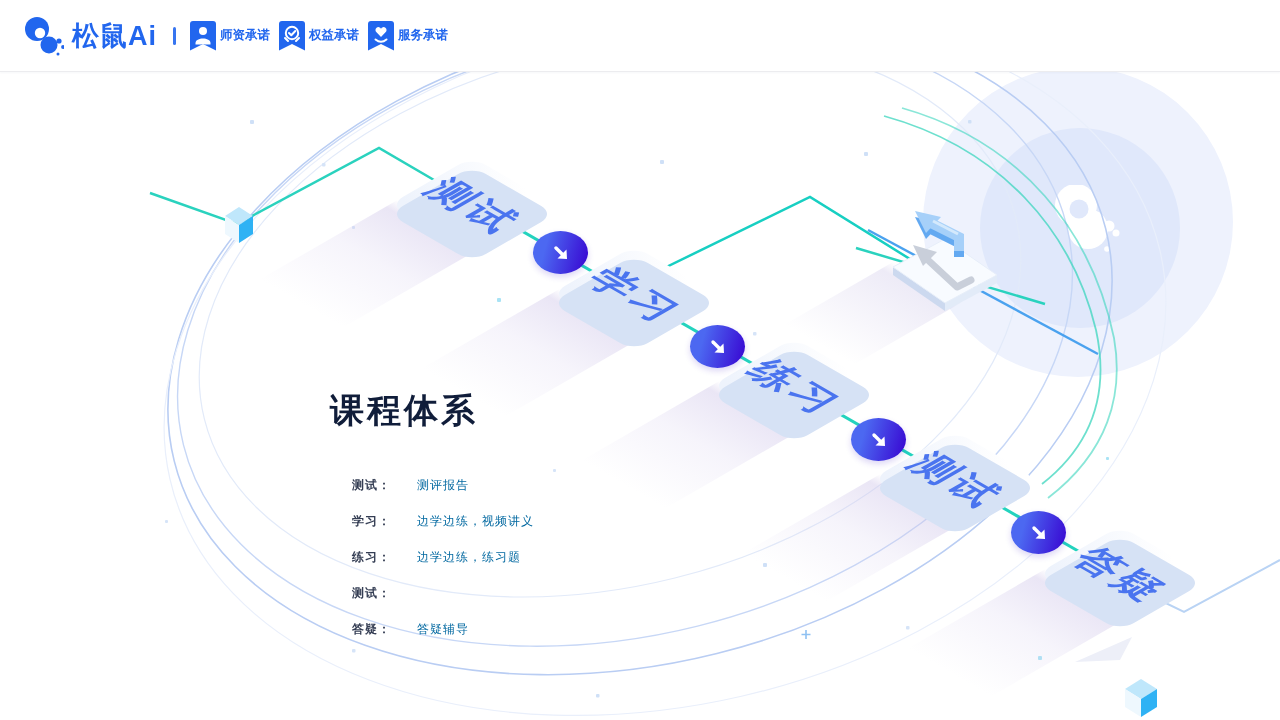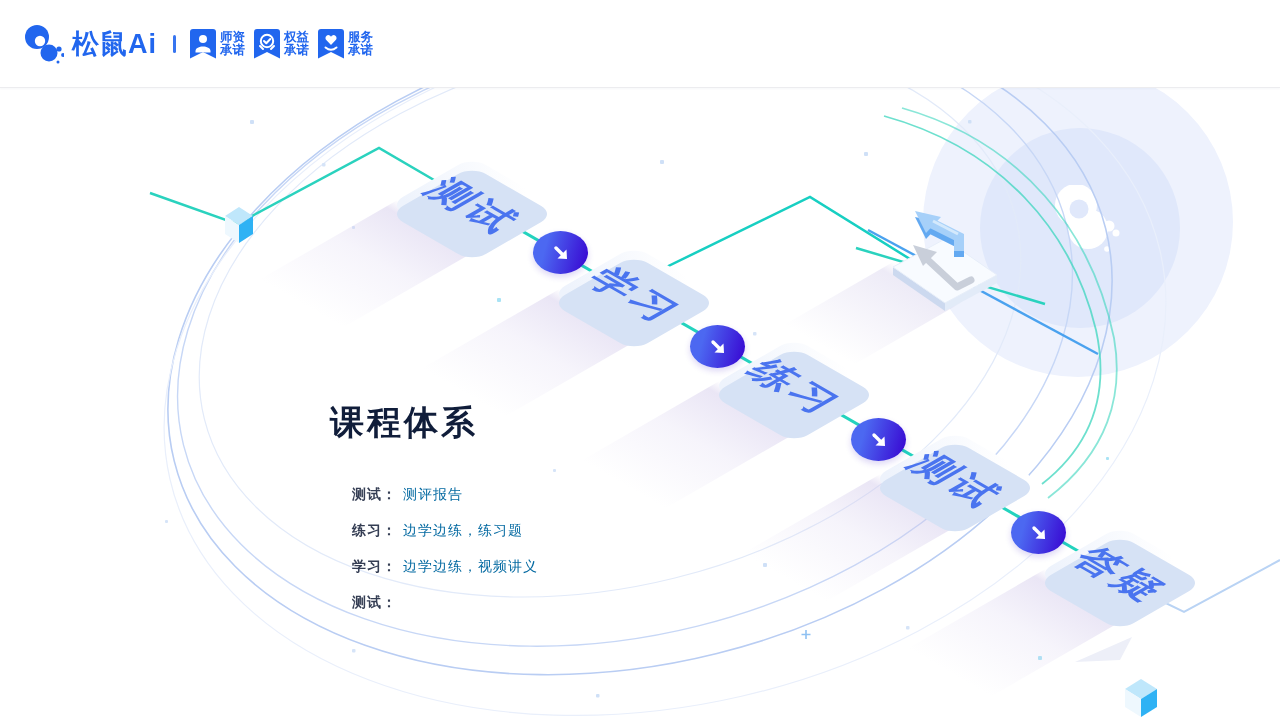--- a/index.html
+++ b/index.html
@@ -2,35 +2,35 @@
 <html><head>
 <meta charset="utf-8">
 <style>
   html,body{margin:0;padding:0;}
   body{
     width:1280px;height:720px;position:relative;overflow:hidden;background:#ffffff;
     font-family:"Liberation Sans","DejaVu Sans",sans-serif;
   }
   
   .header{
-    position:absolute;top:0;left:0;right:0;height:88px;background:#ffffff;z-index:50;
+    position:absolute;top:0;left:0;right:0;height:72px;background:#ffffff;z-index:50;
     display:flex;align-items:center;padding-left:22px;box-sizing:border-box;
     border-bottom:1px solid #ececef;box-shadow:0 1px 2px rgba(20,40,90,.04);
   }
   .brand{display:flex;align-items:center;gap:8px;cursor:pointer;}
   .brand-name{font-size:27px;font-weight:800;color:#2166ee;letter-spacing:1px;}
   .brand-sep{width:3px;height:18px;background:#2166ee;border-radius:2px;margin:0 14px 0 16px;opacity:.9;}
   .badges{display:flex;align-items:center;gap:9px;}
   .badge{display:flex;align-items:center;gap:4px;cursor:pointer;}
   .ribbon{
     width:26px;height:30px;background:#2166ee;border-radius:3px 3px 0 0;
     clip-path:polygon(0 0,100% 0,100% 100%,50% 78%,0 100%);
     display:flex;justify-content:center;padding-top:3px;box-sizing:border-box;flex:none;
   }
-  .badge-text{display:flex;flex-direction:column;line-height:13px;}
+  .badge-text{display:flex;flex-direction:row;line-height:13px;}
   .badge-text span{font-size:12.5px;font-weight:700;color:#2166ee;}
   
   .circle-outer{position:absolute;left:923px;top:67px;width:310px;height:310px;border-radius:50%;
     background:#eef2fd;z-index:1;}
   .circle-inner{position:absolute;left:980px;top:128px;width:200px;height:200px;border-radius:50%;
     background:#e0e8fb;z-index:1;}
   .watermark{position:absolute;left:1045px;top:185px;z-index:1;}
   .decor{position:absolute;left:0;top:0;z-index:2;pointer-events:none;}
   .flowline{position:absolute;left:0;top:0;z-index:4;pointer-events:none;}
   
@@ -47,24 +47,24 @@
     background:linear-gradient(215deg,#ffffff 15%,#eef3fc 90%);
     display:flex;align-items:center;justify-content:center;}
   .card::before{content:"";position:absolute;inset:0;border-radius:16px;background:#d6e2f5;
     transform:translate(9px,9px);z-index:-1;}
   .card-label{font-size:40px;font-weight:700;color:#4a74ef;letter-spacing:4px;padding-left:4px;white-space:nowrap;}
   .flow-arrow{position:absolute;width:55px;height:43px;border-radius:50%;z-index:6;
     background:linear-gradient(105deg,#4c68f1 25%,#3a10d5 90%);
     display:flex;align-items:center;justify-content:center;box-shadow:0 3px 6px rgba(60,30,200,.18);}
   .cube{position:absolute;z-index:6;}
   
-  .title-block{position:absolute;left:330px;top:400px;z-index:7;}
+  .title-block{position:absolute;left:330px;top:388px;z-index:7;}
   .page-title{font-size:34px;font-weight:800;color:#101d3a;letter-spacing:3px;margin:0;}
   .legend{position:absolute;left:352px;top:477px;z-index:7;}
-  .legend-item{height:36px;display:flex;align-items:center;font-size:14px;}
+  .legend-item{height:36px;display:flex;font-size:12px;gap:20px;}
   .legend-label{font-weight:700;color:#353e54;letter-spacing:1px;}
   .legend-desc{color:#0369a1;margin-left:6px;letter-spacing:1px;}
 </style>
 </head>
 <body>
 
 <div class="circle-outer"></div>
 <div class="circle-inner"></div>
 <svg class="watermark" width="90" height="80">
   <circle cx="31" cy="20" r="21" fill="#ffffff"></circle>
@@ -208,29 +208,33 @@
 
 <div class="title-block">
   <h1 class="page-title">课程体系</h1>
 </div>
 <div class="legend">
   <div class="legend-item">
     <span class="legend-label">测试：</span>
     <span class="legend-desc">测评报告</span>
   </div>
   <div class="legend-item">
+    <span class="legend-label">学习：</span>
+    <span class="legend-desc">边学边练，视频讲义</span>
+  </div>
+  <div class="legend-item">
     <span class="legend-label">练习：</span>
     <span class="legend-desc">边学边练，练习题</span>
   </div>
   <div class="legend-item">
-    <span class="legend-label">学习：</span>
-    <span class="legend-desc">边学边练，视频讲义</span>
-  </div>
-  <div class="legend-item">
     <span class="legend-label">测试：</span>
+  </div>
+  <div class="legend-item">
+    <span class="legend-label">答疑：</span>
+    <span class="legend-desc">答疑辅导</span>
   </div>
 </div>
 
 <div class="header">
   <div class="brand">
     <svg width="42" height="46">
       <circle cx="15" cy="16" r="12" fill="#2166ee"></circle>
       <circle cx="27" cy="32" r="8.5" fill="#2166ee"></circle>
       <circle cx="18" cy="20" r="5.2" fill="#ffffff"></circle>
       <circle cx="37" cy="28" r="2.6" fill="#2166ee"></circle>

